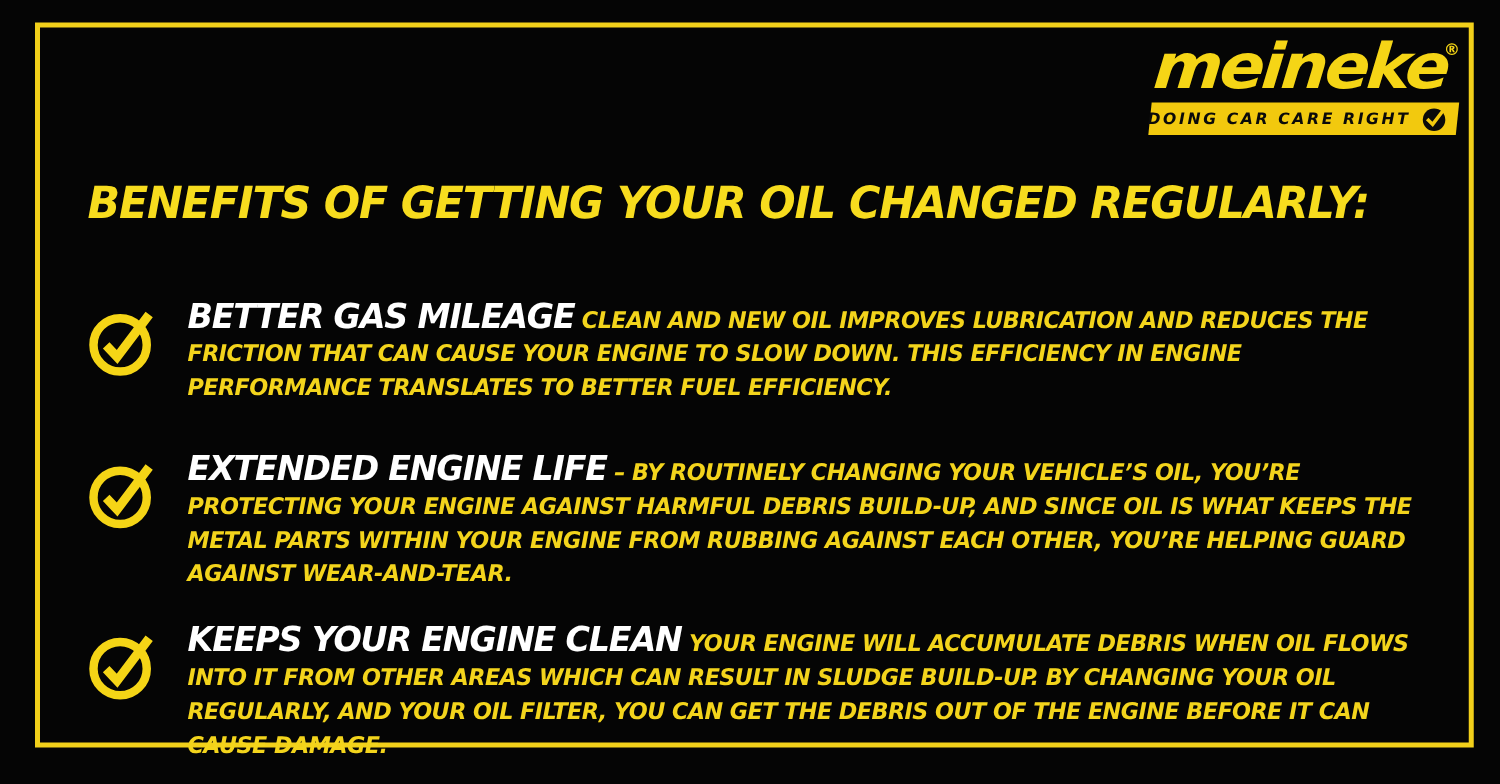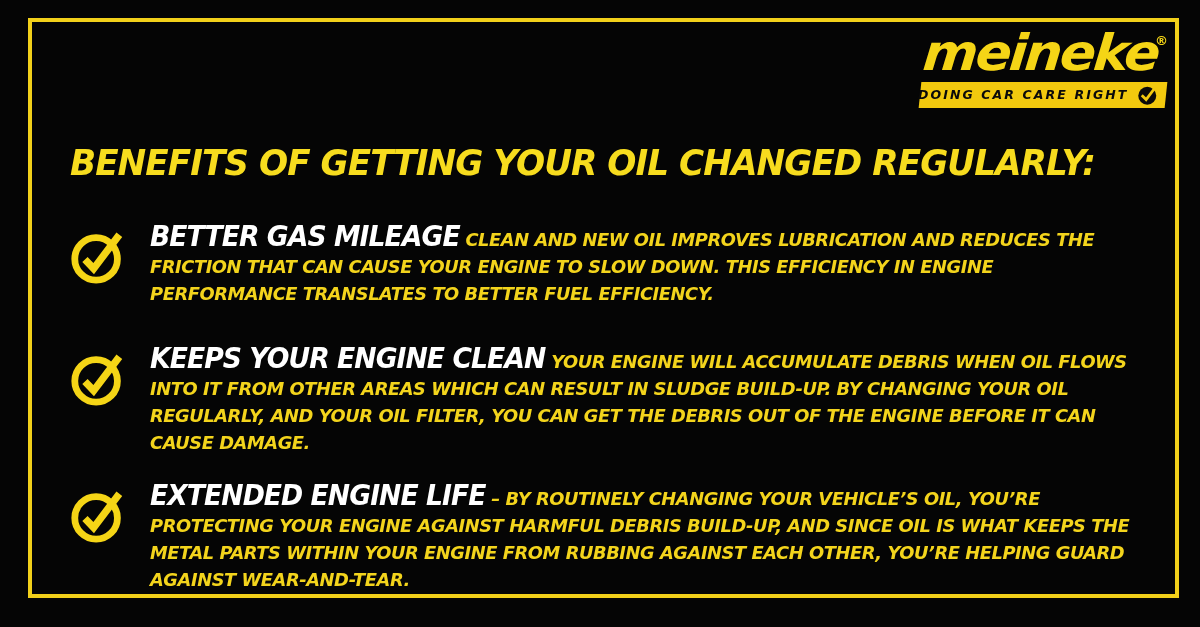--- a/index.html
+++ b/index.html
@@ -119,21 +119,21 @@
     white-space: nowrap;
     line-height: 1.1;
     transform: scaleX(0.965);
     transform-origin: left center;
   }
 
   
   #bullets {
     position: absolute;
     left: 62px;
-    top: 223px;
+    top: 240px;
     width: 1112px;
   }
   .bullet {
     position: relative;
     min-height: 96px;
     padding-left: 88px;
     box-sizing: border-box;
     margin-bottom: 26px;
   }
   .bullet:last-child { margin-bottom: 0; }
@@ -206,28 +206,28 @@
         <span class="bullet-title">BETTER GAS MILEAGE</span><span class="bullet-dash"></span><span>CLEAN AND NEW OIL IMPROVES LUBRICATION AND REDUCES THE FRICTION THAT CAN CAUSE YOUR ENGINE TO SLOW DOWN. THIS EFFICIENCY IN ENGINE PERFORMANCE TRANSLATES TO BETTER FUEL EFFICIENCY.</span>
       </div>
     </div>
 
     <div class="bullet">
       <svg class="bullet-icon" viewBox="0 0 64 64" aria-hidden="true">
         <circle cx="29" cy="35" r="22" fill="none" stroke="#F5D516" stroke-width="7"></circle>
         <path d="M17.5 35.5 L26.5 45 L53 10" stroke="#F5D516" stroke-width="7.5" fill="none" stroke-linecap="butt" stroke-linejoin="miter"></path>
       </svg>
       <div class="bullet-text">
-        <span class="bullet-title">KEEPS YOUR ENGINE CLEAN</span><span class="bullet-dash"></span><span>YOUR ENGINE WILL ACCUMULATE DEBRIS WHEN OIL FLOWS INTO IT FROM OTHER AREAS WHICH CAN RESULT IN SLUDGE BUILD-UP.  BY CHANGING YOUR OIL REGULARLY, AND YOUR OIL FILTER, YOU CAN GET THE DEBRIS OUT OF THE ENGINE BEFORE IT CAN CAUSE DAMAGE.</span>
+        <span class="bullet-title">EXTENDED ENGINE LIFE</span><span class="bullet-dash">– </span><span>BY ROUTINELY CHANGING YOUR VEHICLE’S OIL, YOU’RE PROTECTING YOUR ENGINE AGAINST HARMFUL DEBRIS BUILD-UP, AND SINCE OIL IS WHAT KEEPS THE METAL PARTS WITHIN YOUR ENGINE FROM RUBBING AGAINST EACH OTHER,  YOU’RE HELPING GUARD AGAINST WEAR-AND-TEAR.</span>
       </div>
     </div>
 
     <div class="bullet">
       <svg class="bullet-icon" viewBox="0 0 64 64" aria-hidden="true">
         <circle cx="29" cy="35" r="22" fill="none" stroke="#F5D516" stroke-width="7"></circle>
         <path d="M17.5 35.5 L26.5 45 L53 10" stroke="#F5D516" stroke-width="7.5" fill="none" stroke-linecap="butt" stroke-linejoin="miter"></path>
       </svg>
       <div class="bullet-text">
-        <span class="bullet-title">EXTENDED ENGINE LIFE</span><span class="bullet-dash">– </span><span>BY ROUTINELY CHANGING YOUR VEHICLE’S OIL, YOU’RE PROTECTING YOUR ENGINE AGAINST HARMFUL DEBRIS BUILD-UP, AND SINCE OIL IS WHAT KEEPS THE METAL PARTS WITHIN YOUR ENGINE FROM RUBBING AGAINST EACH OTHER,  YOU’RE HELPING GUARD AGAINST WEAR-AND-TEAR.</span>
+        <span class="bullet-title">KEEPS YOUR ENGINE CLEAN</span><span class="bullet-dash"></span><span>YOUR ENGINE WILL ACCUMULATE DEBRIS WHEN OIL FLOWS INTO IT FROM OTHER AREAS WHICH CAN RESULT IN SLUDGE BUILD-UP.  BY CHANGING YOUR OIL REGULARLY, AND YOUR OIL FILTER, YOU CAN GET THE DEBRIS OUT OF THE ENGINE BEFORE IT CAN CAUSE DAMAGE.</span>
       </div>
     </div>
 
   </div>
 </div>
 
 </body></html>

